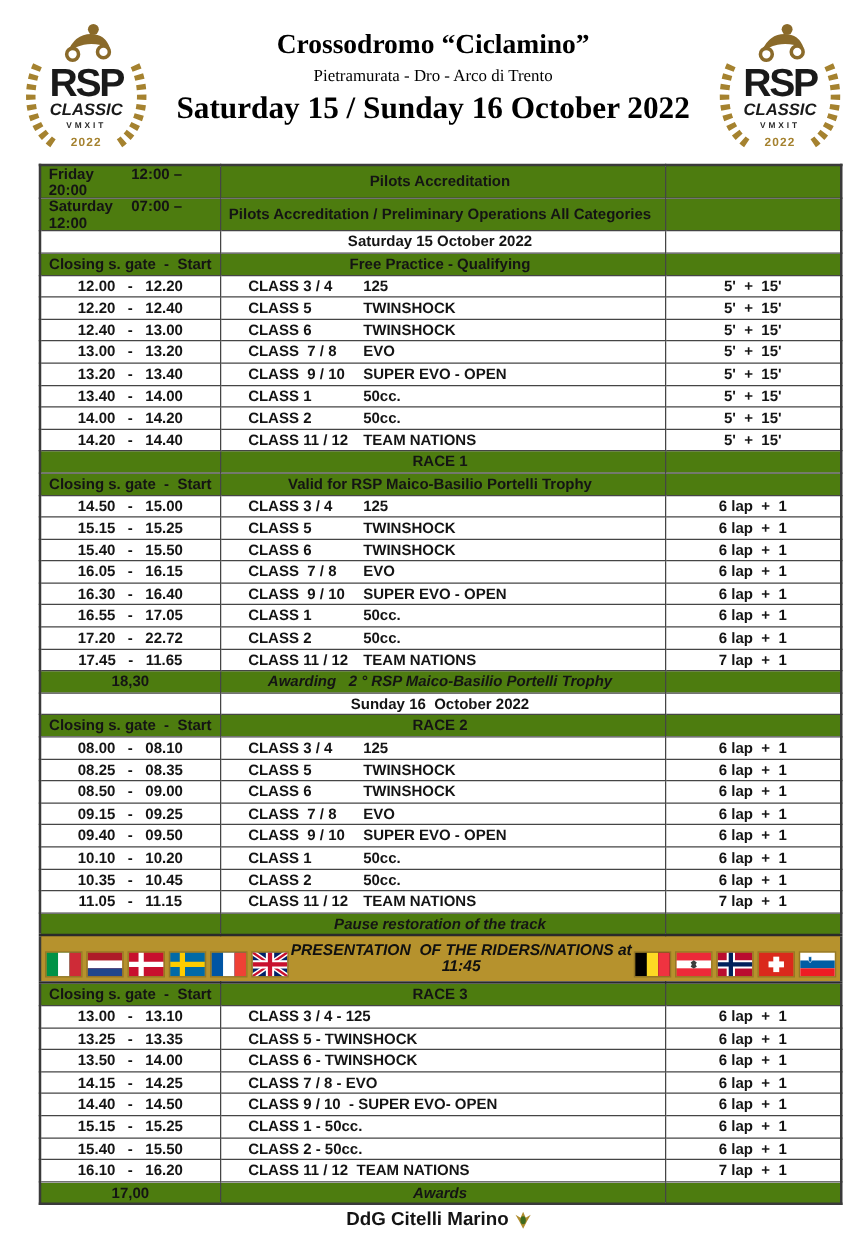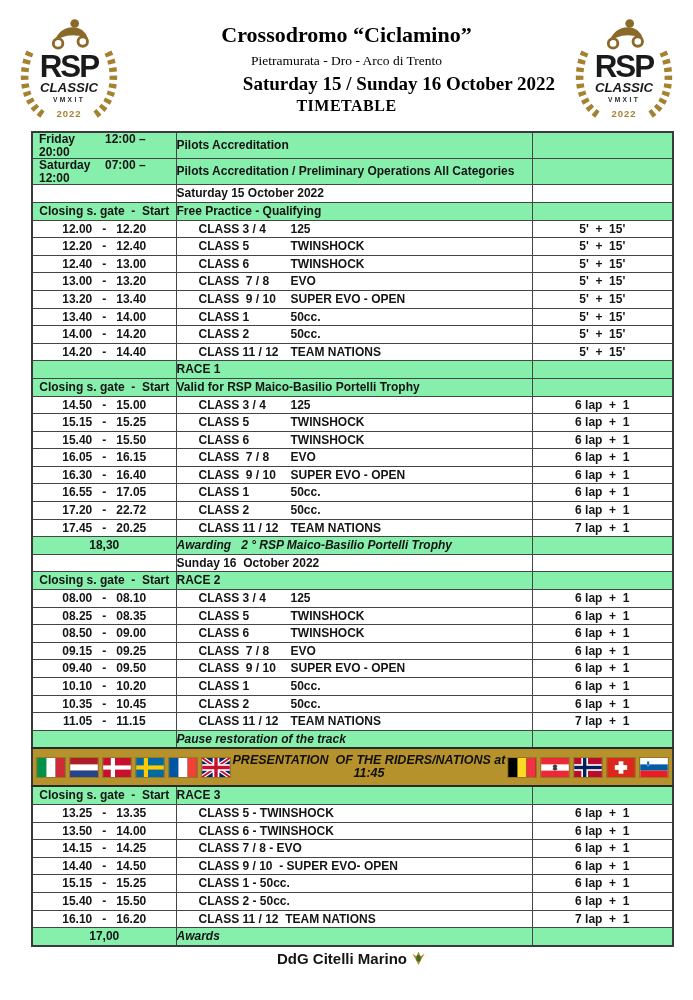--- a/index.html
+++ b/index.html
@@ -5,41 +5,41 @@
   html,body{margin:0;padding:0;background:#ffffff;}
   body{width:693px;height:1000px;overflow:hidden;font-family:"Liberation Sans",sans-serif;}
 
   
   .header{height:131px;display:flex;align-items:flex-start;justify-content:space-between;padding-top:14px;box-sizing:border-box;}
   .logo{width:138px;display:flex;justify-content:center;}
   .logo svg{width:118px;height:112px;}
   .titles{flex:1;text-align:center;font-family:"Liberation Serif",serif;color:#000000;padding-top:8px;}
   .title{font-size:22px;font-weight:bold;}
   .subtitle{font-size:13.5px;font-weight:normal;margin-top:5px;}
-  .dates{font-size:19px;font-weight:bold;margin-top:4px;text-align:right;}
+  .dates{font-size:25px;font-weight:bold;margin-top:4px;}
   .tlabel{font-size:16px;font-weight:bold;letter-spacing:.5px;margin-top:2px;}
 
   
   table.tt{border-collapse:collapse;table-layout:fixed;width:641px;margin-left:31px;border:2px solid #3a3a3a;}
   .tt td{border:1px solid #454545;height:16.6px;padding:0 4px;font-size:12px;font-weight:bold;color:#141414;
          white-space:pre-wrap;overflow:hidden;line-height:1.05;vertical-align:middle;}
   .tt col.c1{width:144px;} .tt col.c2{width:356px;} .tt col.c3{width:141px;}
-  tr.gray td{background:#86efac;}
+  tr.gray td{background:#4d7c0f;}
   td.c1,td.c3{text-align:center;}
   td.c2{padding-left:22px;}
-  td.c2.center{padding-left:0;}
+  td.c2.center{text-align:center;padding-left:0;}
   .red{color:#ed1c16;}
   .italic{font-style:italic;}
   .dayname{display:inline-block;width:66px;text-align:left;}
   td.left{text-align:left;padding-left:6px;}
   .clsname{display:inline-block;min-width:92px;}
 
   
   tr.flagsrow td{background:#b6922d;border-top:2px solid #2a2a2a;border-bottom:2px solid #2a2a2a;padding:4px 4px;height:28px;}
-  .band{display:flex;align-items:center;}
+  .band{display:flex;align-items:flex-end;}
   .fgroup{display:flex;align-items:center;gap:5px;}
   .fgroup svg{width:28px;height:19px;display:block;outline:1px solid rgba(0,0,0,.18);}
   .bandtext{flex:1;text-align:center;font-style:italic;font-weight:bold;font-size:12.5px;color:#101010;}
 
   
   .footer{width:641px;margin-left:31px;text-align:center;margin-top:3px;font-size:15px;font-weight:bold;color:#141414;
           display:flex;align-items:center;justify-content:center;gap:4px;}
   .footer svg{width:15px;height:16px;}
 </style>
 </head>
@@ -59,21 +59,20 @@
       <text x="60" y="66" text-anchor="middle" font-family="Liberation Sans, sans-serif" font-size="33" font-weight="bold" letter-spacing="-2" fill="#1a1a1a">RSP</text>
       <text x="60" y="82" text-anchor="middle" font-family="Liberation Sans, sans-serif" font-size="14" font-style="italic" font-weight="bold" fill="#1a1a1a">CLASSIC</text>
       <text x="60" y="93" text-anchor="middle" font-family="Liberation Sans, sans-serif" font-size="7" font-weight="bold" letter-spacing="2.5" fill="#2a2a2a">VMXIT</text>
       <text x="60" y="108" text-anchor="middle" font-family="Liberation Sans, sans-serif" font-size="10" font-weight="bold" letter-spacing="1" fill="#a5822f">2022</text>
     </svg>
   </div>
   <div class="titles">
     <div class="title">Crossodromo “Ciclamino”</div>
     <div class="subtitle">Pietramurata - Dro - Arco di Trento</div>
     <div class="dates">Saturday 15 / Sunday 16 October 2022</div>
-    <div class="tlabel">TIMETABLE</div>
   </div>
   <div class="logo">
     <svg viewBox="0 0 120 118">
       <g fill="#8a6a2a">
         <circle cx="66" cy="10" r="4.6"></circle>
         <path d="M44,30 Q50,14 64,14 Q76,14 80,26 Q69,21 58,23 Q49,25 44,30 Z"></path>
         <path d="M42,31 a6.5,6.5 0 1 0 13,0 a6.5,6.5 0 1 0 -13,0 Z M45,31 a3.5,3.5 0 1 1 7,0 a3.5,3.5 0 1 1 -7,0 Z"></path>
         <path d="M68,29 a6.5,6.5 0 1 0 13,0 a6.5,6.5 0 1 0 -13,0 Z M71,29 a3.5,3.5 0 1 1 7,0 a3.5,3.5 0 1 1 -7,0 Z"></path>
       </g>
       <path d="M32,106 C13,93 8,64 19,40" fill="none" stroke="#a5822f" stroke-width="8" stroke-dasharray="4.5 4"></path>
@@ -192,21 +191,21 @@
         <td class="c1">16.55   -   17.05</td>
         <td class="c2"><span class="clsname">CLASS 1</span><span>50cc.</span></td>
         <td class="c3">6 lap  +  1</td>
       </tr>
       <tr>
         <td class="c1">17.20   -   22.72</td>
         <td class="c2"><span class="clsname">CLASS 2</span><span>50cc.</span></td>
         <td class="c3">6 lap  +  1</td>
       </tr>
       <tr>
-        <td class="c1">17.45   -   20.25</td>
+        <td class="c1">17.45   -   11.65</td>
         <td class="c2"><span class="clsname">CLASS 11 / 12</span><span>TEAM NATIONS</span></td>
         <td class="c3">7 lap  +  1</td>
       </tr>
       <tr class="gray">
         <td class="c1">18,30</td>
         <td class="c2 center italic">Awarding   2 ° RSP Maico-Basilio Portelli Trophy</td>
         <td class="c3"></td>
       </tr>
       <tr>
         <td class="c1"></td>
@@ -316,20 +315,25 @@
                 <rect y="13.3" width="29" height="6.7" fill="#ed1c24"></rect>
                 <path d="M7,3.5 l2.6,0 0,3.4 -1.3,1.8 -1.3,-1.8 Z" fill="#005da4" stroke="#fff" stroke-width=".5"></path>
               </svg></div></div></td>
       </tr>
       <tr class="gray">
         <td class="c1">Closing s. gate  -  Start</td>
         <td class="c2 center red">RACE 3</td>
         <td class="c3"></td>
       </tr>
       <tr>
+        <td class="c1">13.00   -   13.10</td>
+        <td class="c2">CLASS 3 / 4 - 125</td>
+        <td class="c3">6 lap  +  1</td>
+      </tr>
+      <tr>
         <td class="c1">13.25   -   13.35</td>
         <td class="c2">CLASS 5 - TWINSHOCK</td>
         <td class="c3">6 lap  +  1</td>
       </tr>
       <tr>
         <td class="c1">13.50   -   14.00</td>
         <td class="c2">CLASS 6 - TWINSHOCK</td>
         <td class="c3">6 lap  +  1</td>
       </tr>
       <tr>

